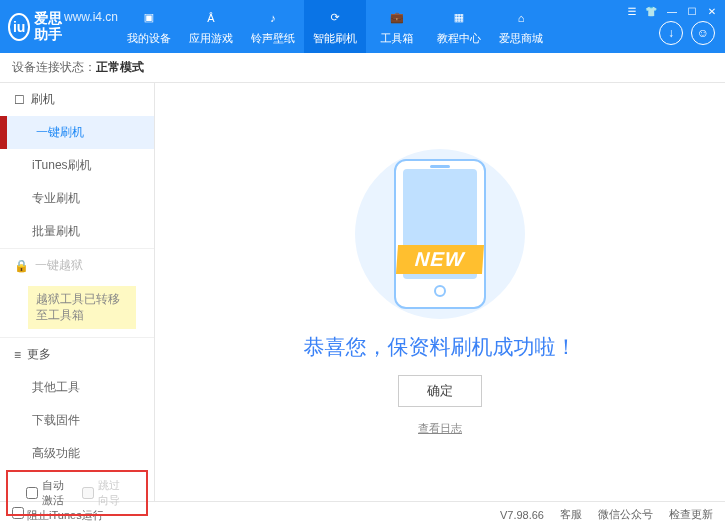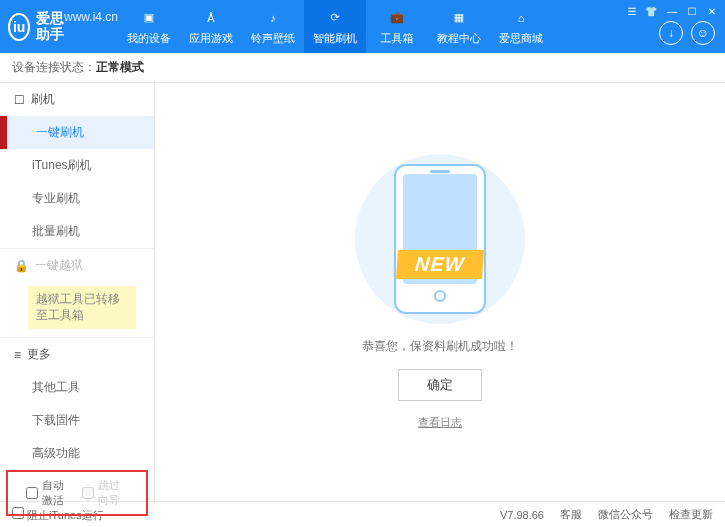--- a/index.html
+++ b/index.html
@@ -1,18 +1,18 @@
 <!DOCTYPE html>
 <html><head>
 <meta charset="utf-8">
 <style>
 * { margin: 0; padding: 0; box-sizing: border-box; font-family: "Microsoft YaHei", sans-serif; }
 body { width: 725px; height: 527px; background: #fff; overflow: hidden; font-size: 12px; color: #333; }
 .header { background: #1e88f5; height: 53px; display: flex; align-items: center; padding: 0 8px; color: #fff; position: relative; }
-.logo-area { display: flex; align-items: center; gap: 4px; width: 110px; text-align: right; }
+.logo-area { display: flex; align-items: center; gap: 4px; width: 110px; }
 .logo-circle { width: 28px; height: 28px; border: 2px solid #fff; border-radius: 50%; display: flex; align-items: center; justify-content: center; font-weight: bold; font-size: 14px; }
 .logo-text { display: flex; flex-direction: row; line-height: 1.1; }
 .logo-title { font-size: 14px; font-weight: bold; }
 .logo-sub { font-size: 12px; opacity: 0.85; }
 .nav-tabs { display: flex; height: 53px; }
 .nav-tab { width: 62px; display: flex; flex-direction: column; align-items: center; justify-content: center; gap: 3px; cursor: pointer; font-size: 11px; }
 .nav-tab.active { background: #0a74e6; }
 .nav-tab .nav-icon { width: 20px; height: 20px; display: flex; align-items: center; justify-content: center; }
 .win-controls { position: absolute; right: 6px; top: 4px; display: flex; gap: 6px; font-size: 10px; }
 .win-btn { width: 14px; height: 14px; display: flex; align-items: center; justify-content: center; cursor: pointer; }
@@ -34,21 +34,21 @@
 .device-info { padding: 6px 12px; font-size: 11px; }
 .main { flex: 1; display: flex; flex-direction: column; align-items: center; justify-content: center; gap: 14px; position: relative; }
 .illus { width: 200px; height: 170px; position: relative; display: flex; align-items: center; justify-content: center; }
 .bg-circle { position: absolute; width: 170px; height: 170px; border-radius: 50%; background: #eaf4ff; }
 .phone { position: relative; width: 92px; height: 150px; background: #fff; border: 2px solid #90c7ff; border-radius: 12px; display: flex; flex-direction: column; align-items: center; padding-top: 8px; }
 .phone-screen { width: 74px; height: 110px; background: #bfe0ff; border-radius: 4px; }
 .phone-home { width: 12px; height: 12px; border: 2px solid #90c7ff; border-radius: 50%; margin-top: 6px; }
 .phone-speaker { position: absolute; top: 4px; width: 20px; height: 3px; background: #90c7ff; border-radius: 2px; }
 .new-badge { position: absolute; bottom: 45px; background: #ffbf2f; color: #fff; font-weight: bold; font-style: italic; font-size: 20px; padding: 3px 18px; transform: skewX(-4deg); letter-spacing: 1px; }
 .new-badge::before, .new-badge::after { content: ""; position: absolute; top: 0; width: 0; height: 0; border-top: 16px solid transparent; border-bottom: 16px solid transparent; }
-.success-text { font-size: 12px; color: #737373; }
+.success-text { font-size: 21px; color: #3b82f6; }
 .ok-btn { border: 1px solid #ccc; background: #fff; padding: 6px 28px; font-size: 13px; cursor: pointer; color: #444; }
 .log-link { font-size: 11px; color: #888; text-decoration: underline; cursor: pointer; }
 .footer { height: 26px; border-top: 1px solid #e6e6e6; display: flex; align-items: center; justify-content: space-between; padding: 0 12px; font-size: 11px; color: #666; }
 .footer-left { display: flex; align-items: center; gap: 6px; }
 .footer-right { display: flex; align-items: center; gap: 16px; }
 input[type=checkbox] { width: 12px; height: 12px; }
 </style>
 </head>
 <body>
 

